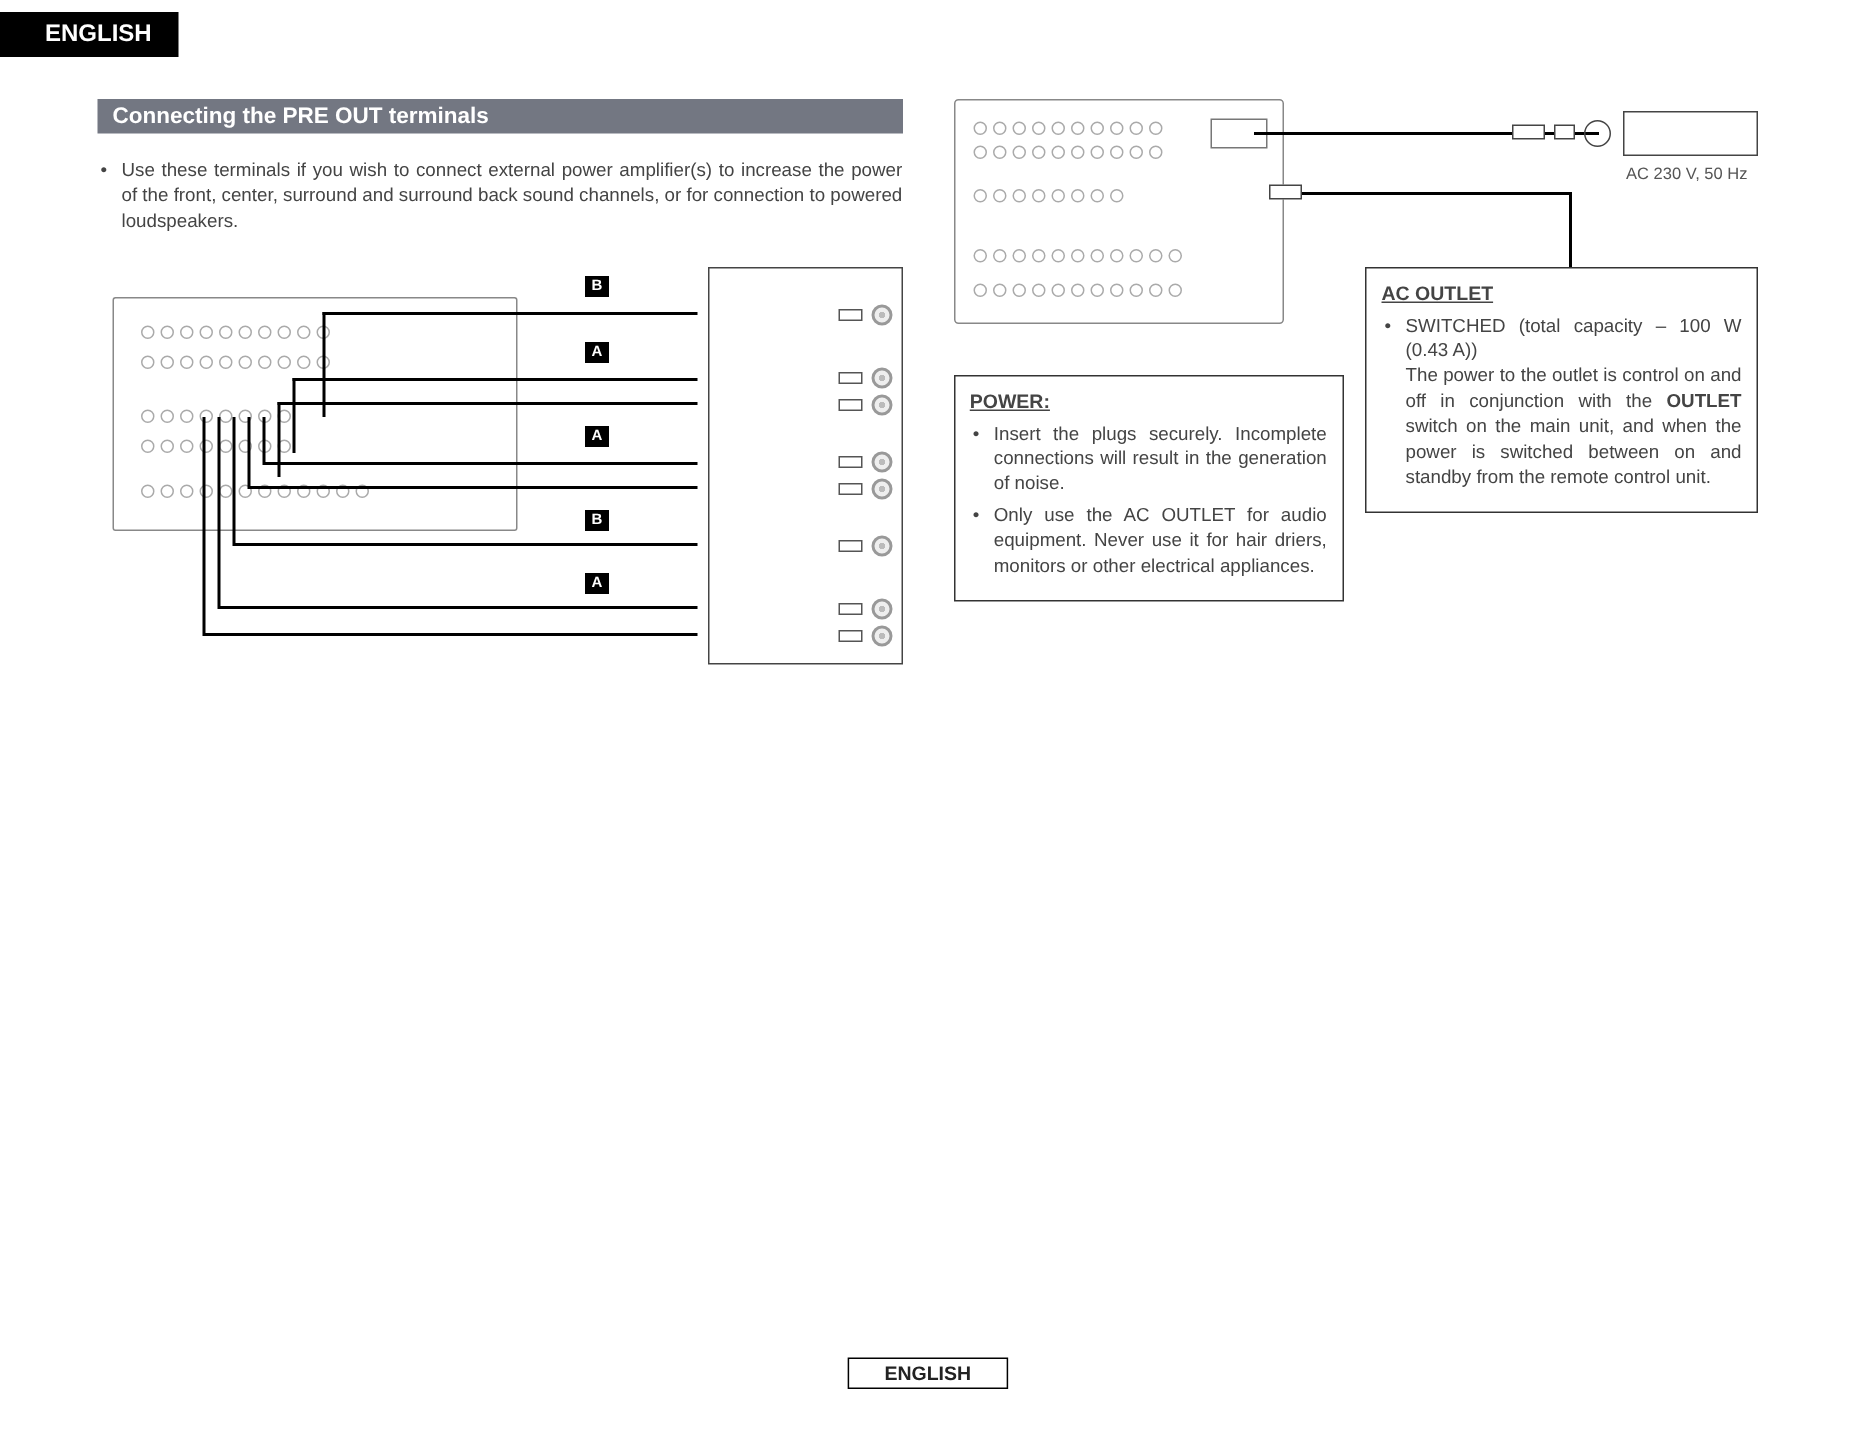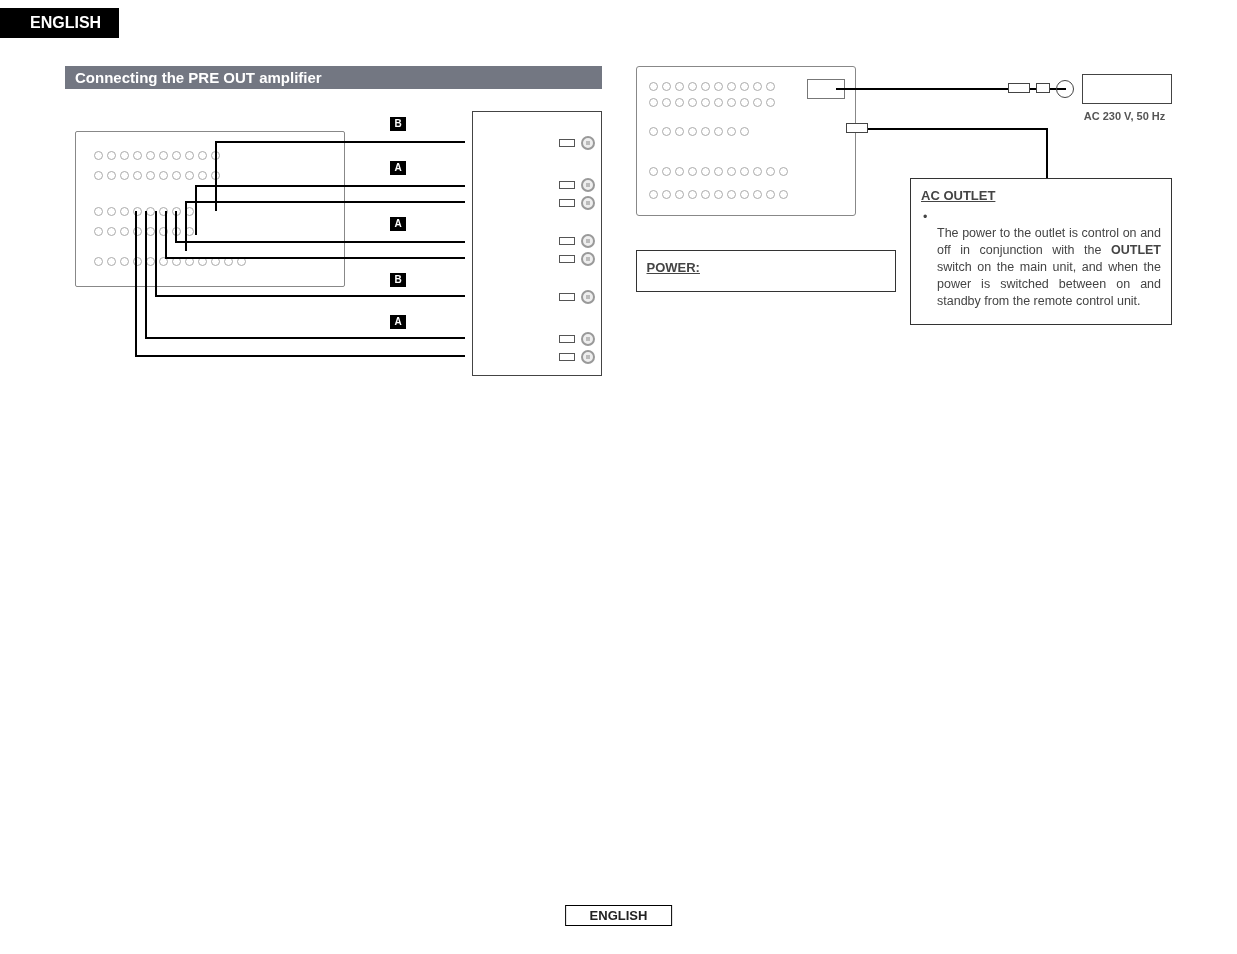--- a/index.html
+++ b/index.html
@@ -66,21 +66,21 @@
   .jack { width:14px; height:14px; border:2px solid #999; border-radius:50%; position:absolute; right:6px; background:
     radial-gradient(circle,#bbb 30%, #eee 31%); }
   .plug { width:16px; height:8px; border:1px solid #555; position:absolute; right:26px; background:#fff;}
   .cable-tag {
     position:absolute; width:16px; height:14px; background:#000; color:#fff;
     font-size:10px; font-weight:bold; text-align:center; line-height:14px;
   }
   .cable-line { position:absolute; height:2px; background:#000; }
   .cable-lineV { position:absolute; width:2px; background:#000; }
 
-  .diagram2-box { position:relative; height:170px; margin-bottom:14px;font-weight:bold;}
+  .diagram2-box { position:relative; height:170px; margin-bottom:14px;}
   .amp2 {
     position:absolute; left:0; top:0; width:220px; height:150px;
     border:1px solid #888; border-radius:3px;
   }
   .outlet-box {
     position:absolute; right:0; top:8px; width:90px; height:30px;
     border:1px solid #444;
   }
   .outlet-label {
     position:absolute; right:0; top:44px; width:95px;
@@ -105,23 +105,24 @@
   }
 </style>
 </head>
 <body>
 
 <div class="lang-tab">ENGLISH</div>
 
 <div class="columns">
 
   <div class="col">
-    <div class="section-bar">Connecting the PRE OUT amplifier</div>
+    <div class="section-bar">Connecting the PRE OUT terminals</div>
     <div class="body-text">
       <ul class="bullets">
+        <li>Use these terminals if you wish to connect external power amplifier(s) to increase the power of the front, center, surround and surround back sound channels, or for connection to powered loudspeakers.</li>
       </ul>
     </div>
 
     <div class="diagram-box">
 
       <div class="amp-body">
         <div class="amp-port-row" style="top:14px;">
           <span class="port"></span><span class="port"></span><span class="port"></span><span class="port"></span><span class="port"></span><span class="port"></span><span class="port"></span><span class="port"></span><span class="port"></span><span class="port"></span>
         </div>
         <div class="amp-port-row" style="top:34px;">
@@ -212,27 +213,31 @@
       <div class="outlet-box"></div>
       <div class="outlet-label">AC 230 V,  50 Hz</div>
 
       <div class="cable-line" style="left:210px; top:62px; width:200px;"></div>
       <div class="cable-lineV" style="left:410px; top:62px; height:50px;"></div>
       <div class="plug-shape" style="left:210px; top:57px;"></div>
     </div>
 
     <div class="box-outline note-box body-text">
       <div class="box-title">POWER:</div>
+      <ul class="bullets">
+        <li>Insert the plugs securely. Incomplete connections will result in the generation of noise.</li>
+        <li>Only use the AC OUTLET for audio equipment. Never use it for hair driers, monitors or other electrical appliances.</li>
+      </ul>
     </div>
 
     <div class="box-outline acoutlet-box body-text">
       <div class="box-title">AC OUTLET</div>
       <ul class="bullets">
         <li>
-          <br>
+          <span>SWITCHED (total capacity – 100 W (0.43 A))</span><br>
           <span>
             <span>The power to the outlet is control on and off in conjunction with the </span><strong class="power">OUTLET</strong><span> switch on the main unit, and when the power is switched between on and standby from the remote control unit.</span>
           </span><br>
         </li>
       </ul>
     </div>
 
   </div>
 </div>
 

